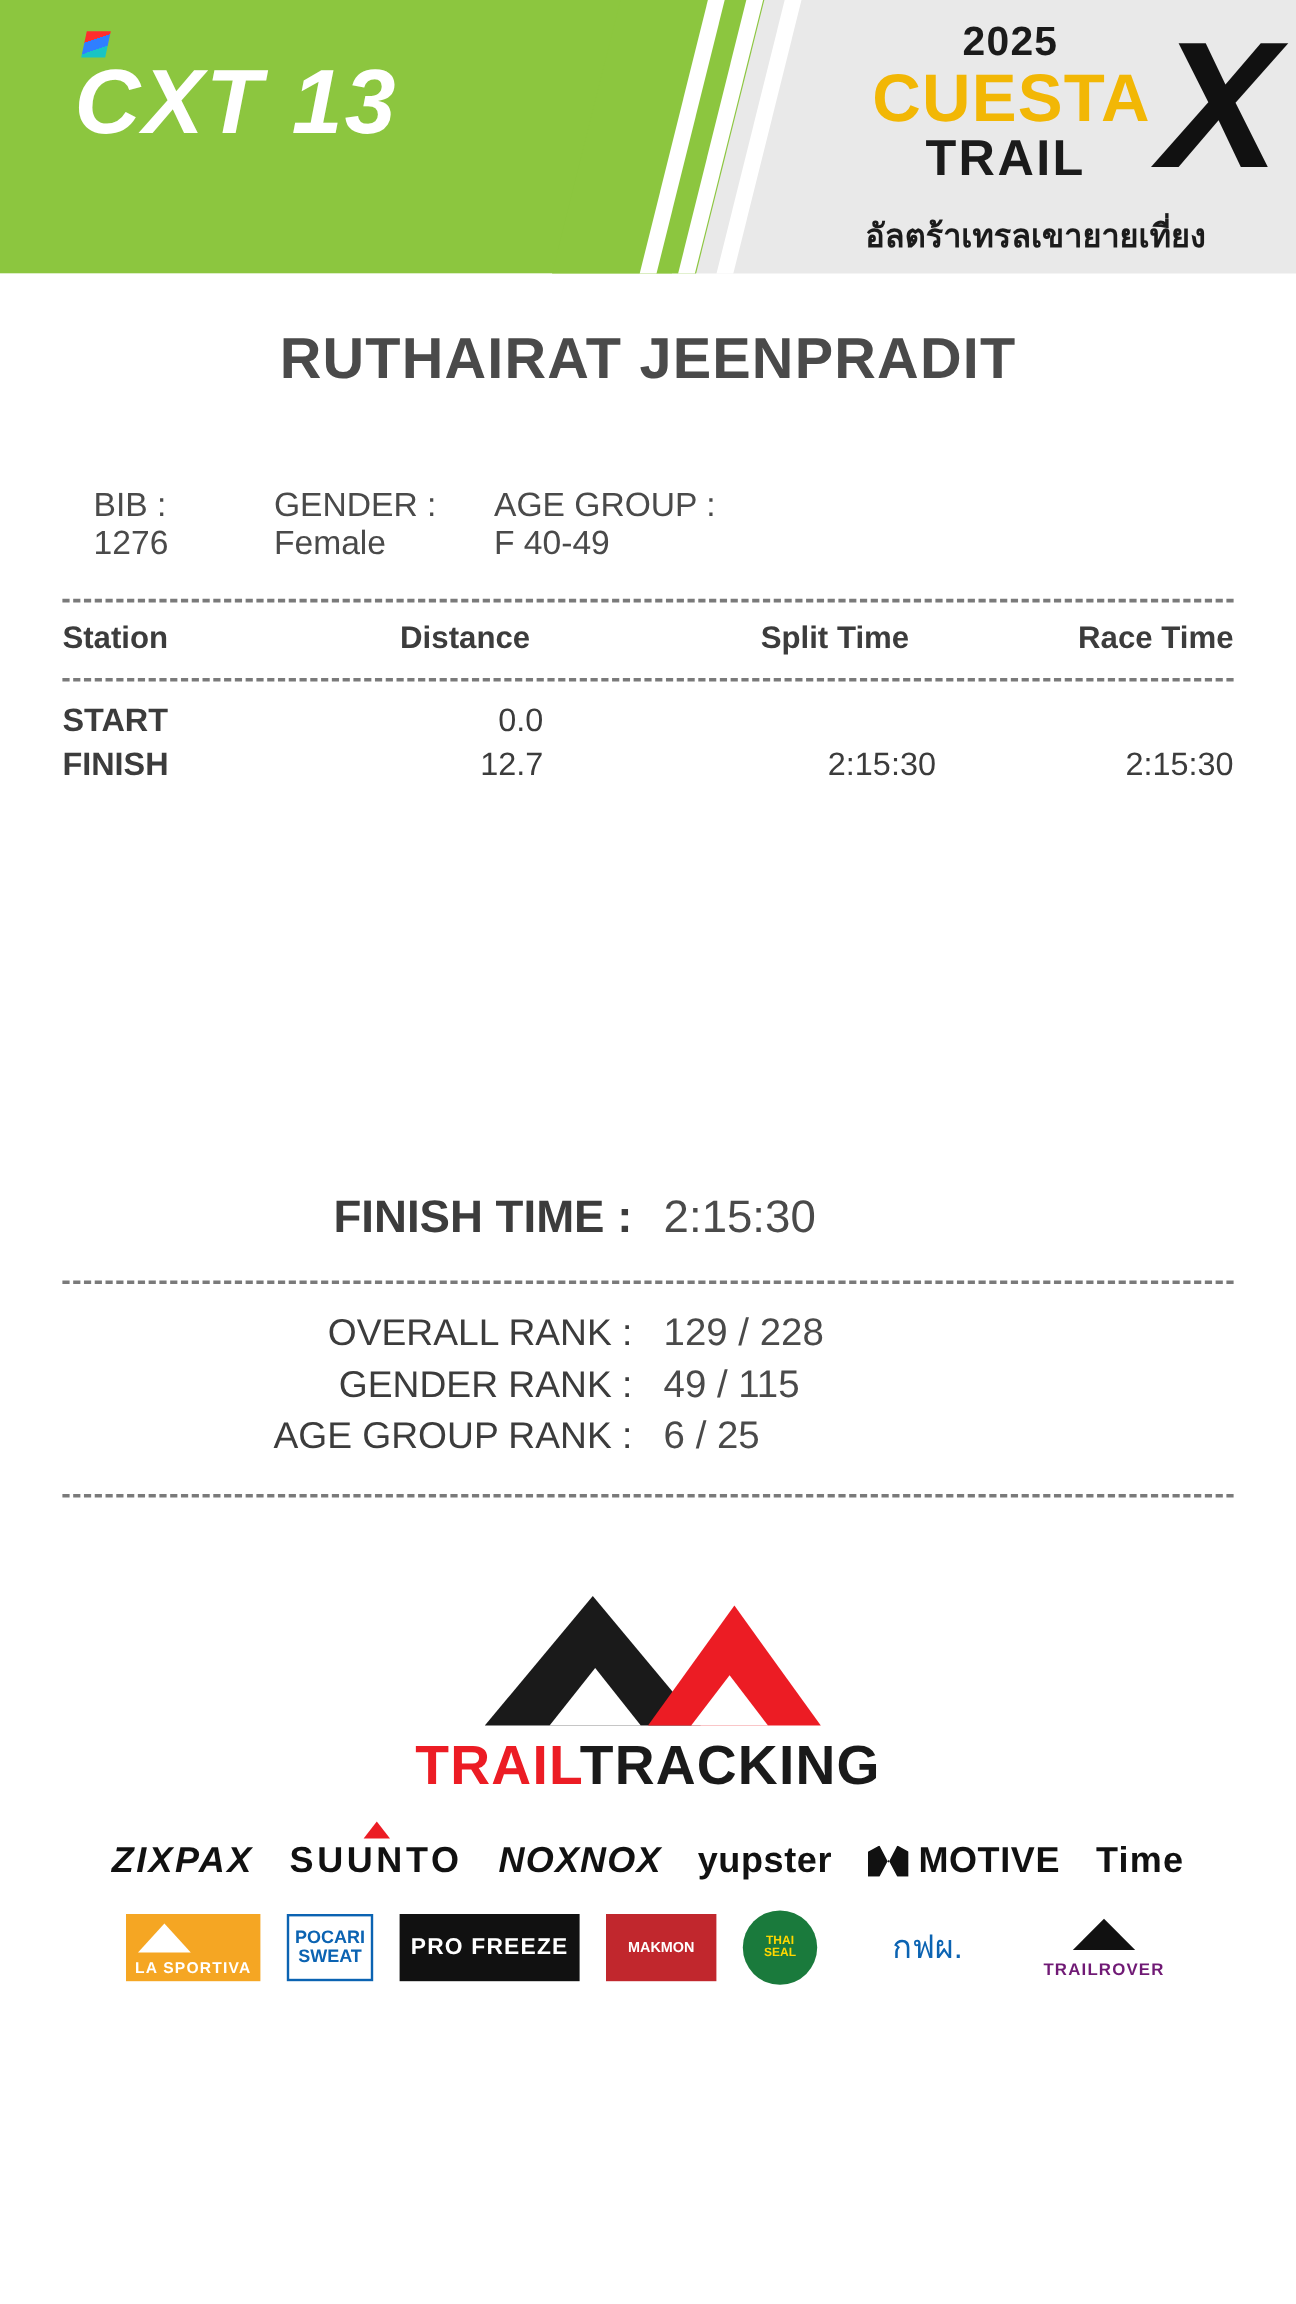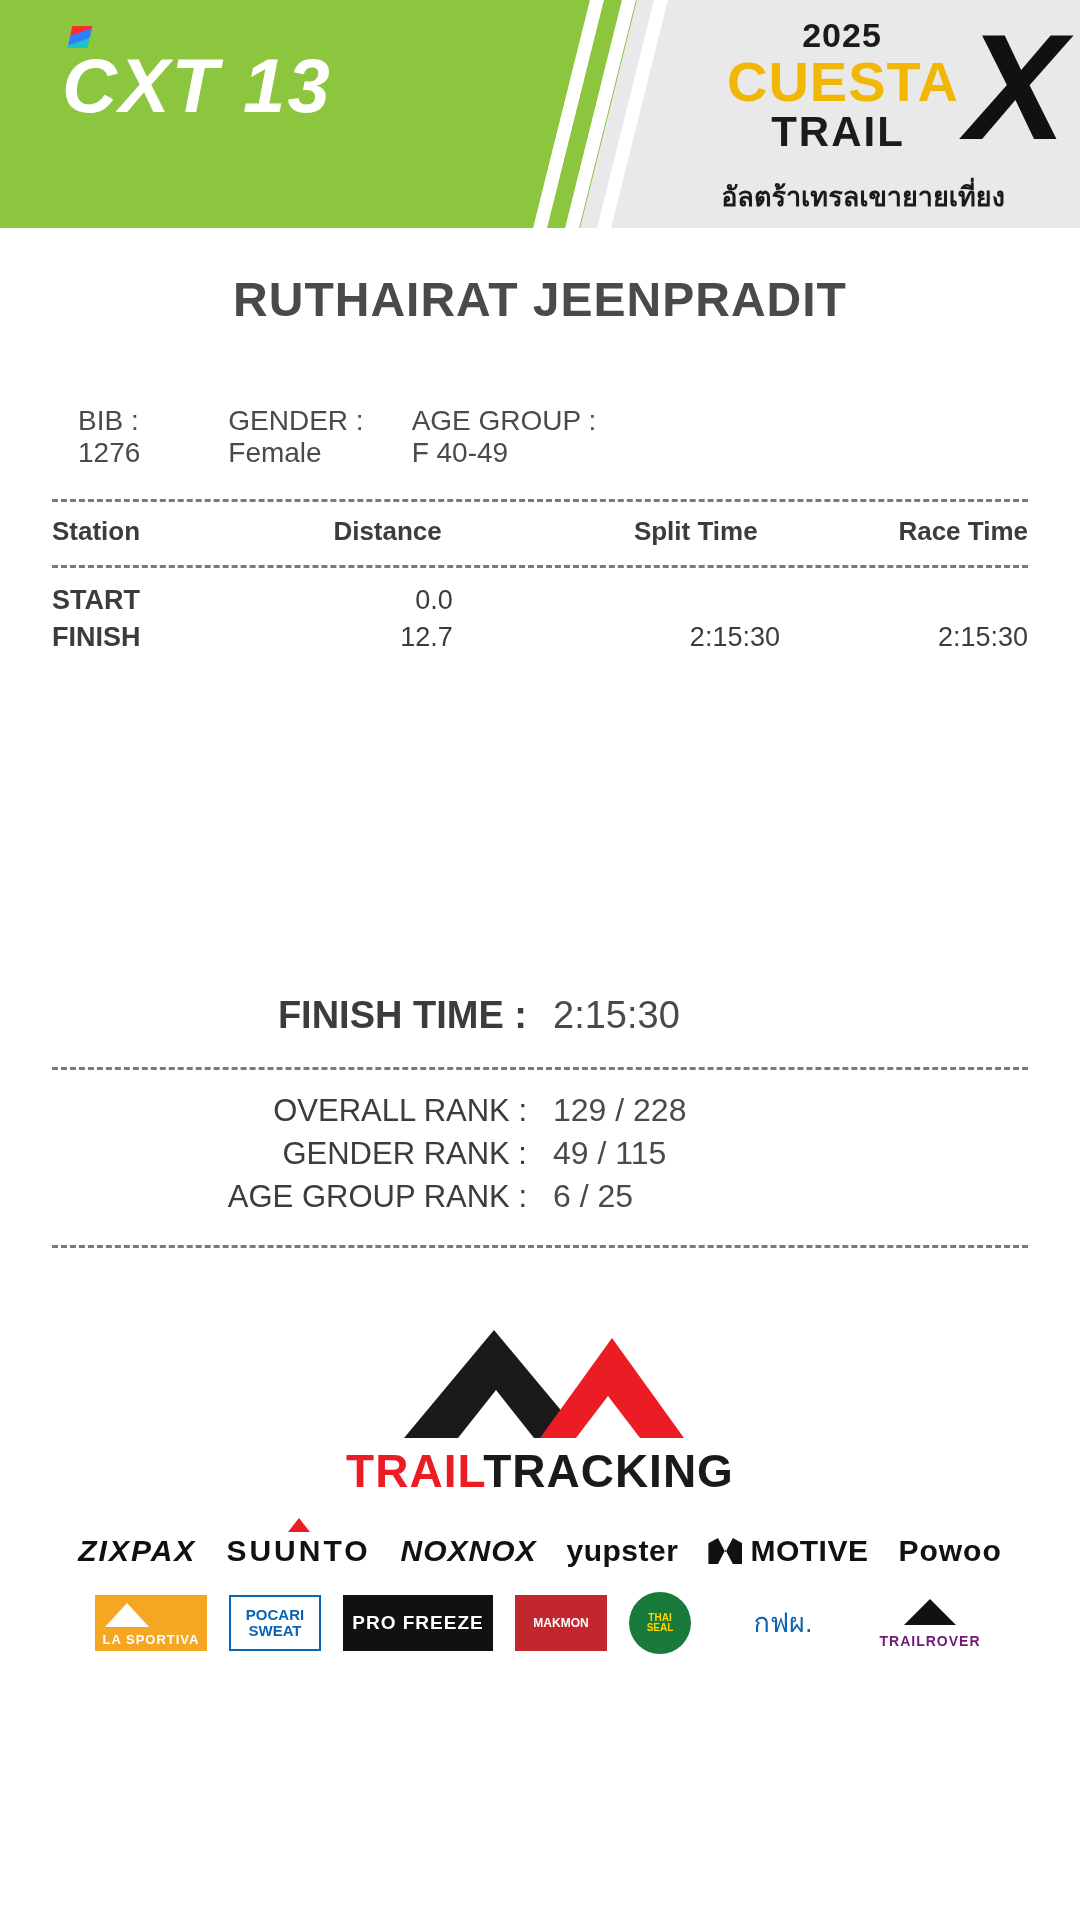--- a/index.html
+++ b/index.html
@@ -296,21 +296,21 @@
     position: absolute; left: 10px; top: 8px;
     width: 0; height: 0;
     border-left: 22px solid transparent;
     border-right: 22px solid transparent;
     border-bottom: 24px solid #ffffff;
   }
   .sp-lasportiva .ls-txt {
     position: absolute; bottom: 4px; left: 0; width: 100%;
     font-size: 13px; color: #ffffff; letter-spacing: 1px;
   }
-  .sp-pocari { width: 92px; background: #ffffff; color: #0b63b2; border: 2px solid #0b63b2; }
+  .sp-pocari { width: 72px; background: #ffffff; color: #0b63b2; border: 2px solid #0b63b2; }
   .sp-profreeze { width: 150px; background: #111111; color: #ffffff; font-size: 19px; letter-spacing: 1px; }
   .sp-makmon { width: 92px; background: #c1272d; color: #ffffff; font-size: 12px; }
   .sp-thaiseal { width: 62px; height: 62px; border-radius: 50%; background: #1a7a3c; color:#ffd700; font-size: 10px; }
   .sp-egat { width: 140px; color: #0b63b2; font-size: 27px; font-weight: normal; background: #ffffff; }
   .sp-trailrover { width: 110px; color: #701a75; font-size: 14px; position: relative; text-decoration: underline; }
   .sp-trailrover .tr-mtn {
     position: absolute; left: 50%; margin-left: -26px; top: 4px;
     width: 0; height: 0;
     border-left: 26px solid transparent;
     border-right: 26px solid transparent;
@@ -442,21 +442,21 @@
   <div class="sp-text sp-suunto">
     <span class="tri"></span>
     <span>SUUNTO</span>
   </div>
   <div class="sp-text sp-noxnox">NOXNOX</div>
   <div class="sp-text sp-yupster">yupster</div>
   <div class="sp-text sp-motive">
     <span class="mk"></span>
     <span>MOTIVE</span>
   </div>
-  <div class="sp-text sp-powoo">Powoo</div>
+  <div class="sp-text sp-powoo">Time</div>
 </div>
 
 <div class="sponsors-row2">
   <div class="sp-box sp-lasportiva">
     <span class="ls-mtn"></span>
     <span class="ls-txt">LA SPORTIVA</span>
   </div>
   <div class="sp-box sp-pocari">
     <span>POCARI SWEAT</span>
   </div>

